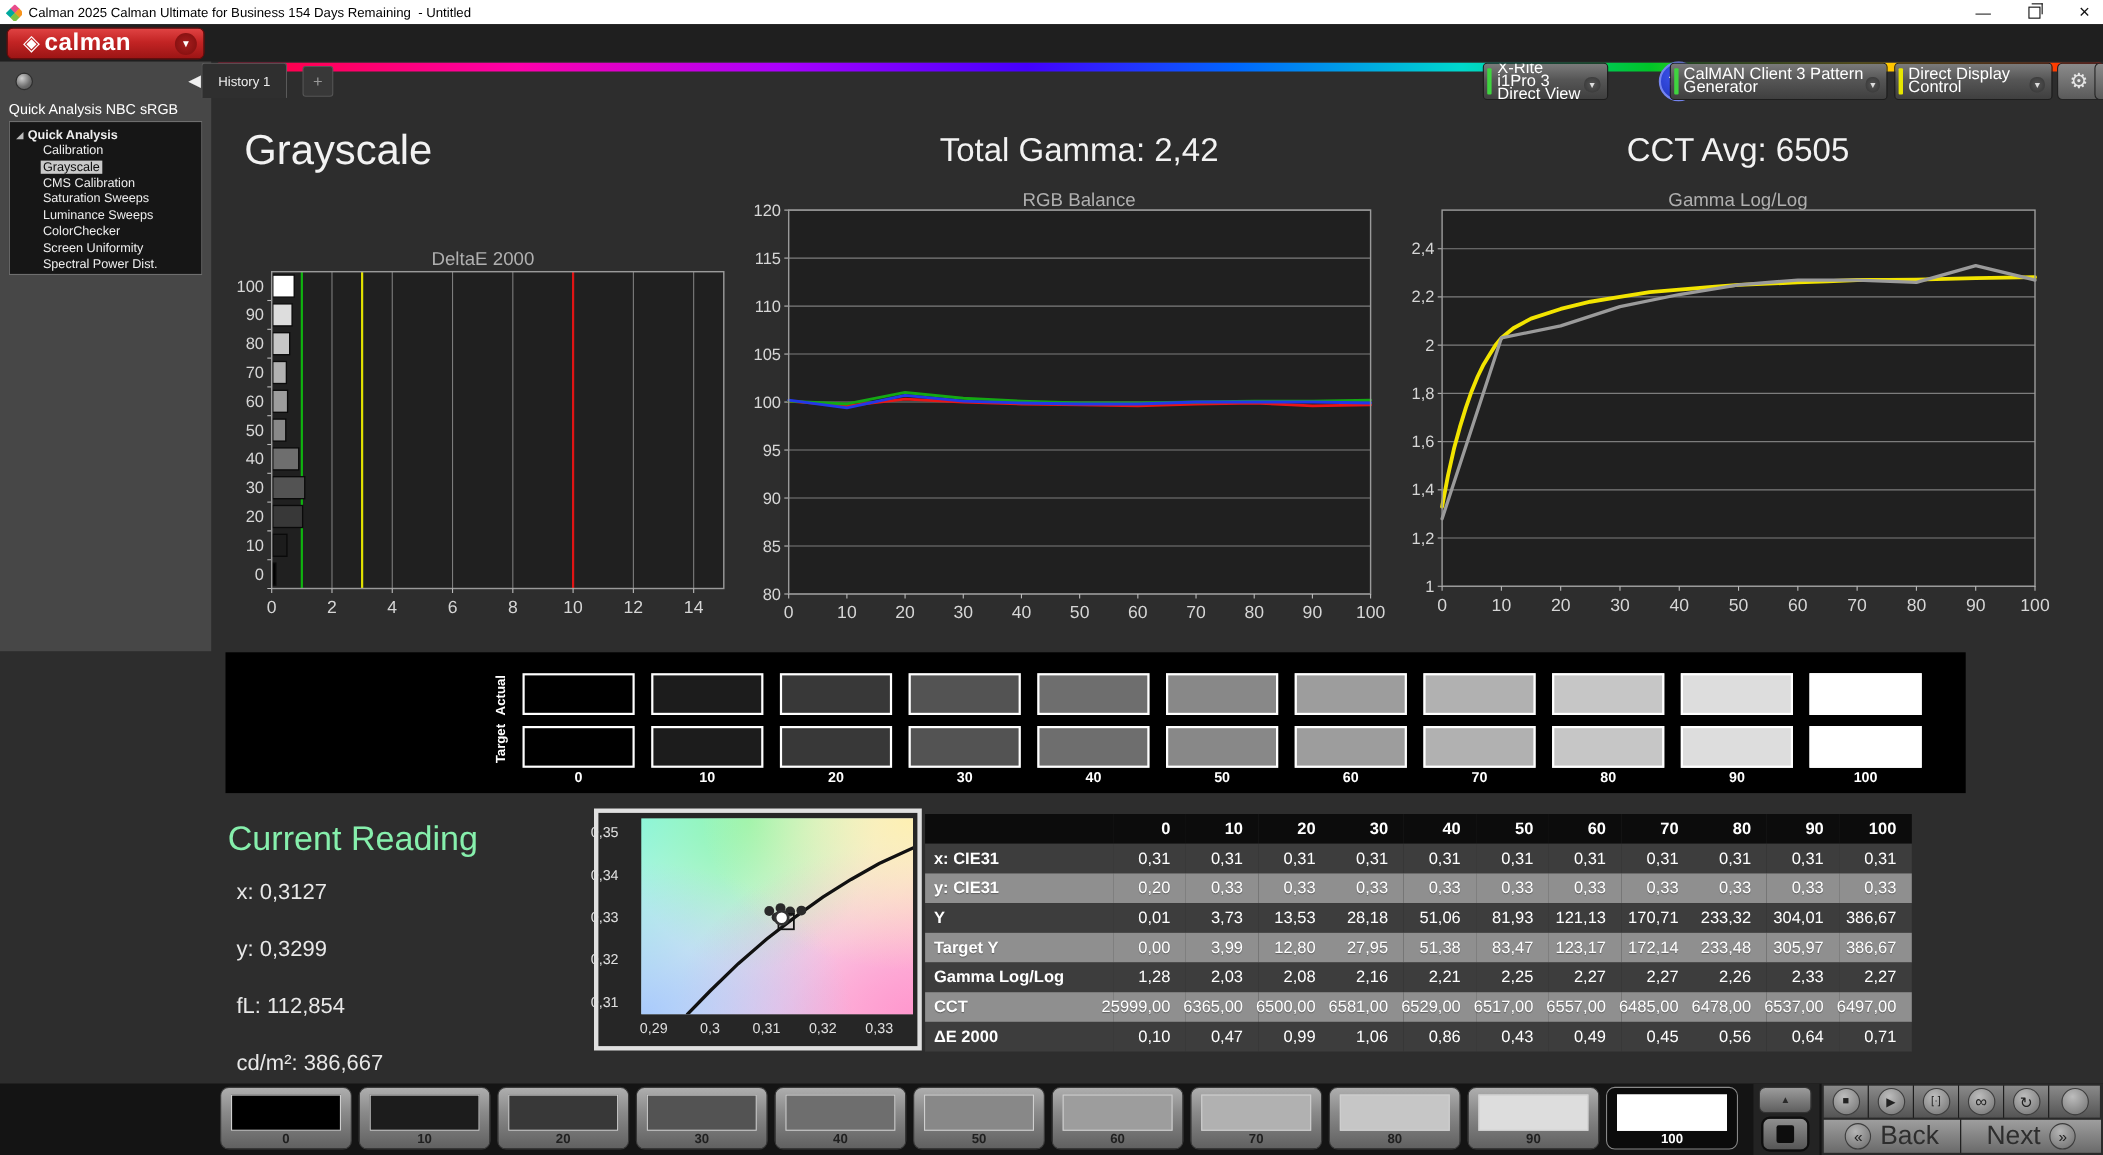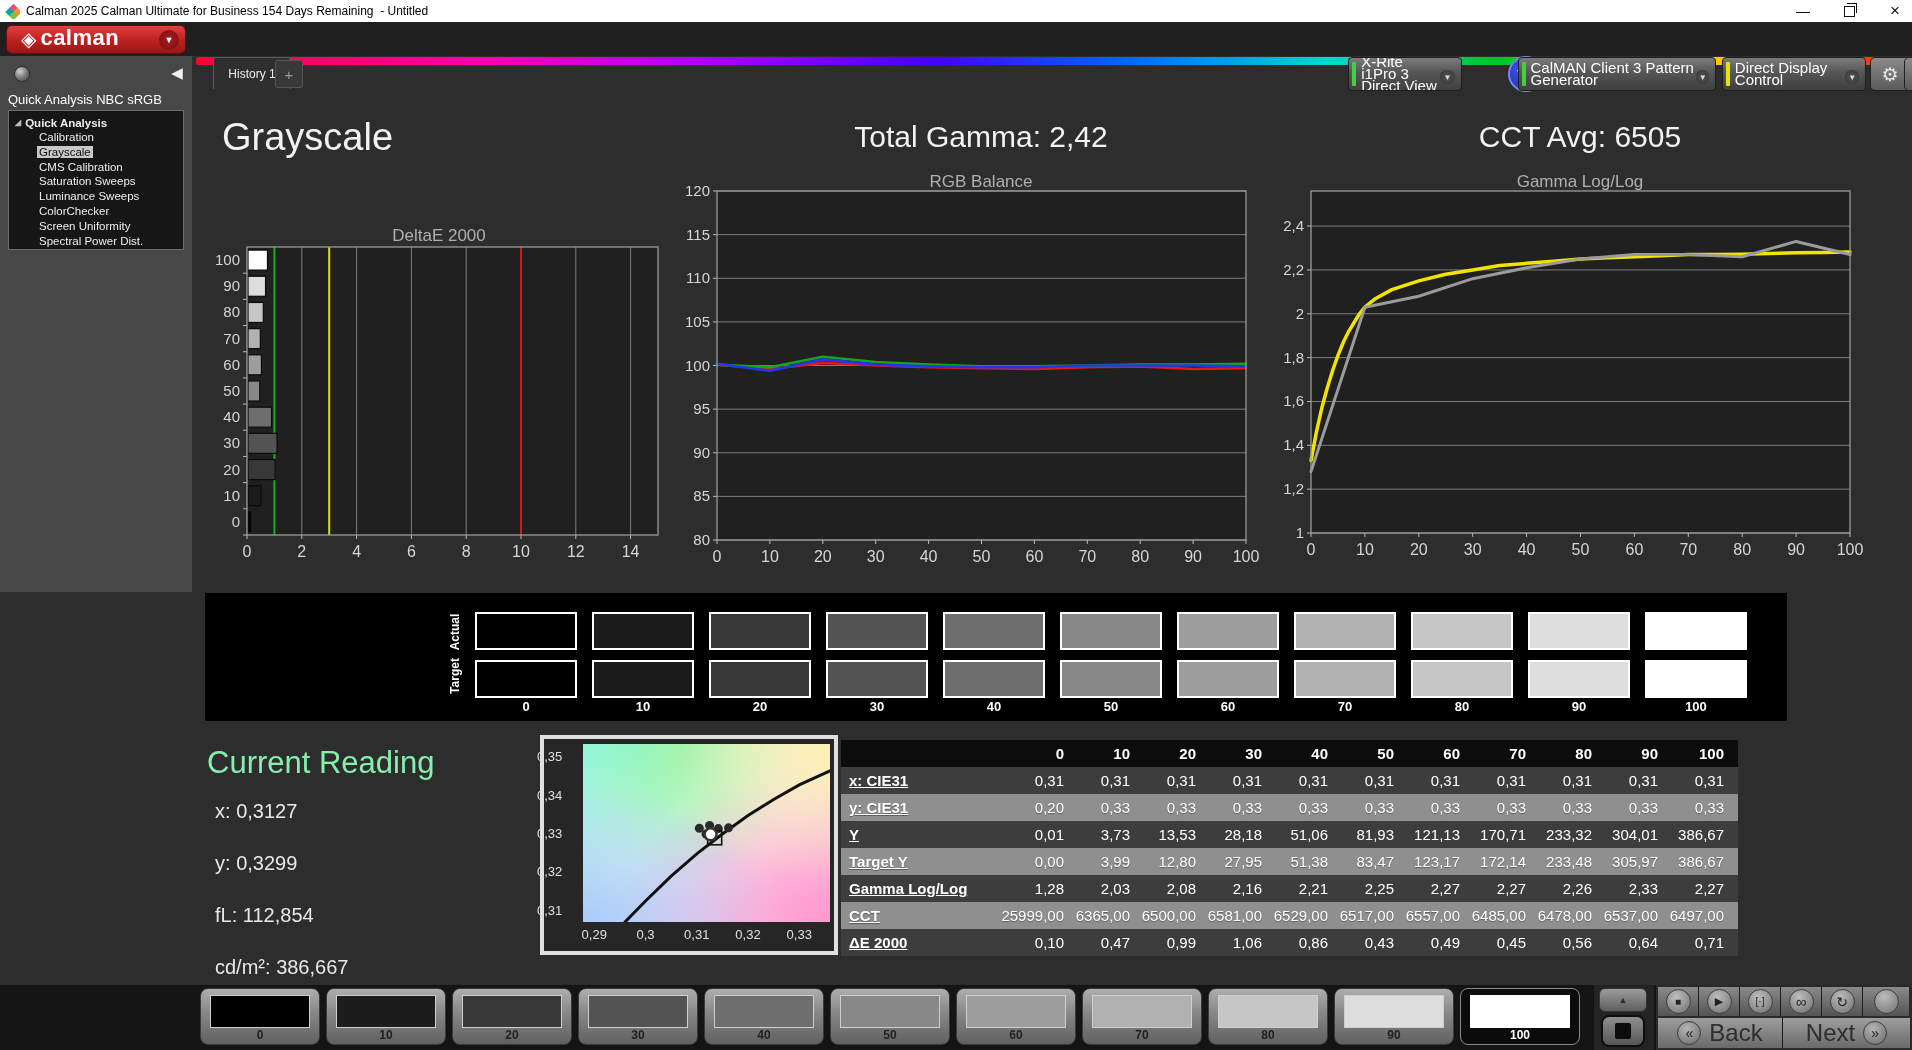--- a/index.html
+++ b/index.html
@@ -29,21 +29,21 @@
   .collapse{left:166px;top:6px;width:22px;height:22px;color:#f0f0f0;font-size:15px;display:flex;align-items:center;justify-content:center;cursor:pointer;}
   .sb-header{left:8px;top:36px;font-size:13px;color:#fff;}
   .tree{left:8px;top:54px;width:176px;height:140px;background:#161616;border:1px solid #6e6e6e;box-sizing:border-box;
      padding:4px 0 0 6px;color:#eee;font-size:11.5px;}
   .tree-root{font-weight:bold;display:flex;align-items:center;height:15px;}
   .tree-root .exp{font-size:8px;color:#bbb;margin-right:4px;}
   .tree-item{margin-left:22px;height:14.8px;line-height:14.8px;cursor:pointer;}
   .tree-item span{padding:0 2px;}
   .tree-item.sel span{background:#c9c9c9;color:#0b0b0b;}
   
-  .tab{left:213px;top:57px;width:76px;height:31px;background:#2f2f2f;border:1px solid #5a5a5a;border-bottom:none;
+  .tab{left:183px;top:57px;width:76px;height:31px;background:#2f2f2f;border:1px solid #5a5a5a;border-bottom:none;
      border-radius:3px 3px 0 0;color:#eee;font-size:12px;display:flex;align-items:center;justify-content:center;}
   .tab-add{left:275px;top:60px;width:26px;height:26px;background:#383838;border:1px solid #555;border-radius:3px;
      color:#999;font-size:15px;display:flex;align-items:center;justify-content:center;}
   
   .meter-btn{top:57px;height:32px;border-radius:4px;border:1px solid #1d1d1d;
      background:linear-gradient(#7b7b7b,#565656 45%,#3f3f3f);display:flex;align-items:center;color:#fff;overflow:hidden;}
   .accent{width:5px;height:24px;margin:0 5px 0 3px;border-radius:1px;}
   .meter-txt{font-size:15px;line-height:12px;}
   .chev{margin:6px 6px 0 auto;width:18px;height:14px;border-radius:45%;background:radial-gradient(#555,#333);
      color:#ddd;font-size:8px;display:flex;align-items:center;justify-content:center;}
@@ -72,21 +72,21 @@
       radial-gradient(ellipse at 0% 100%, rgba(160,195,255,0.85), rgba(160,195,255,0) 55%),
       radial-gradient(ellipse at 100% 100%, rgba(255,150,205,0.95), rgba(255,150,205,0) 62%),
       radial-gradient(ellipse at 40% 0%, rgba(130,245,160,0.85), rgba(130,245,160,0) 55%),
       linear-gradient(135deg,#8ff5e0 0%,#d9f5ea 38%,#f5e4ef 70%,#ffc4e1 100%);}
   .cie-ylab{position:absolute;right:263px;width:34px;text-align:left;color:#e0e0e0;font-size:13px;}
   .cie-xlab{position:absolute;top:188px;width:40px;text-align:center;color:#e0e0e0;font-size:13px;}
   
   .dtable{left:841px;top:740px;display:grid;grid-template-columns:171px repeat(11,66px);grid-auto-rows:27px;
      font-size:15px;color:#fff;}
   .dtable .hcell{background:#0c0c0c;font-weight:bold;display:flex;align-items:center;justify-content:flex-end;padding-right:14px;box-sizing:border-box;}
-  .dtable .lcell{font-weight:bold;display:flex;align-items:center;padding-left:8px;box-sizing:border-box;text-decoration:underline;}
+  .dtable .lcell{font-weight:bold;display:flex;align-items:center;padding-left:8px;box-sizing:border-box;}
   .dtable .vcell{display:flex;align-items:center;justify-content:flex-end;padding-right:14px;box-sizing:border-box;}
   .row-dark{background:#3d3d3d;}
   .row-light{background:#8f8f8f;text-shadow:0 1px 1px rgba(0,0,0,0.35);}
   
   .bottombar{left:0;top:985px;width:1912px;height:65px;background:#141414;}
   .patches{position:absolute;left:200px;top:3px;display:flex;gap:6px;}
   .patch-btn{width:120px;height:57px;border-radius:8px;background:linear-gradient(#aeaeae,#8a8a8a 40%,#606060);
      border:1px solid #3a3a3a;position:relative;box-sizing:border-box;cursor:pointer;}
   .patch-btn .pp{position:absolute;left:9px;top:6px;width:100px;height:33px;border:1px solid #cfcfcf;box-sizing:border-box;}
   .patch-btn .pl{position:absolute;left:0;bottom:2px;width:100%;text-align:center;font-size:12px;font-weight:bold;color:#1f1f1f;}

